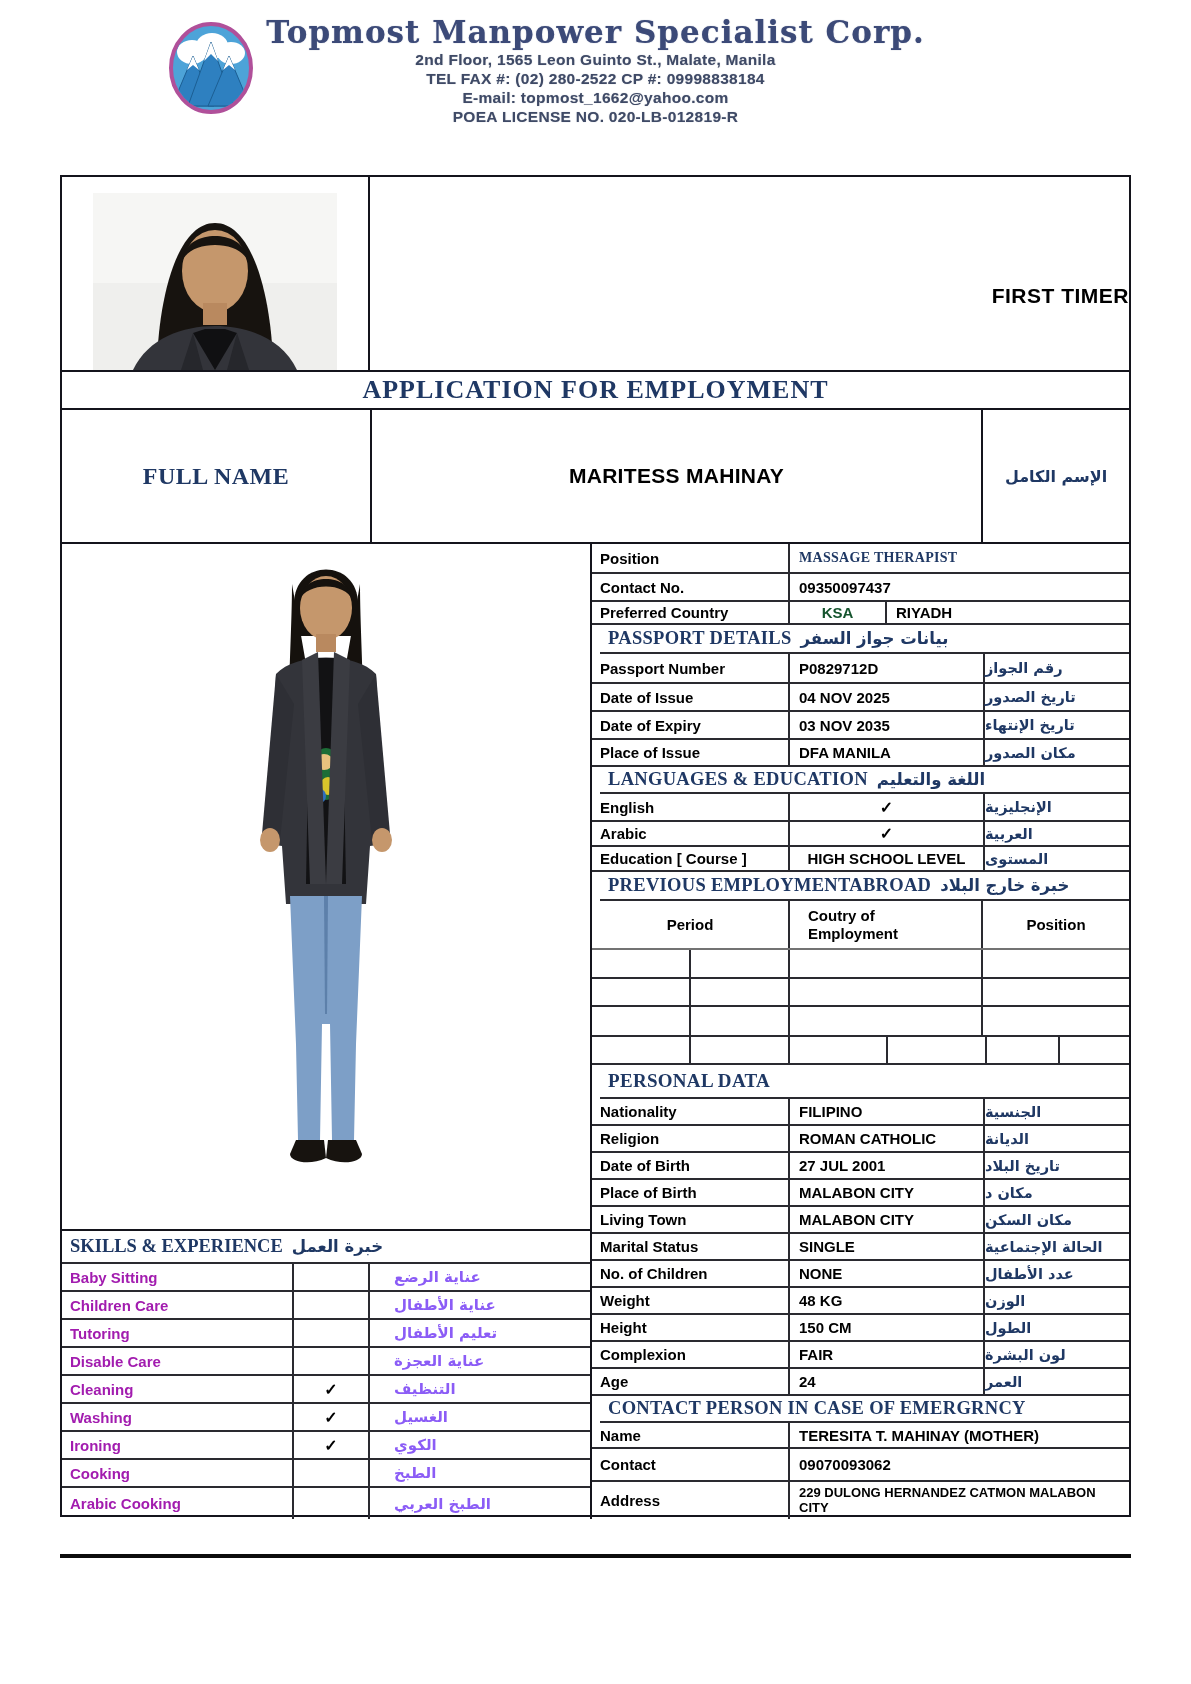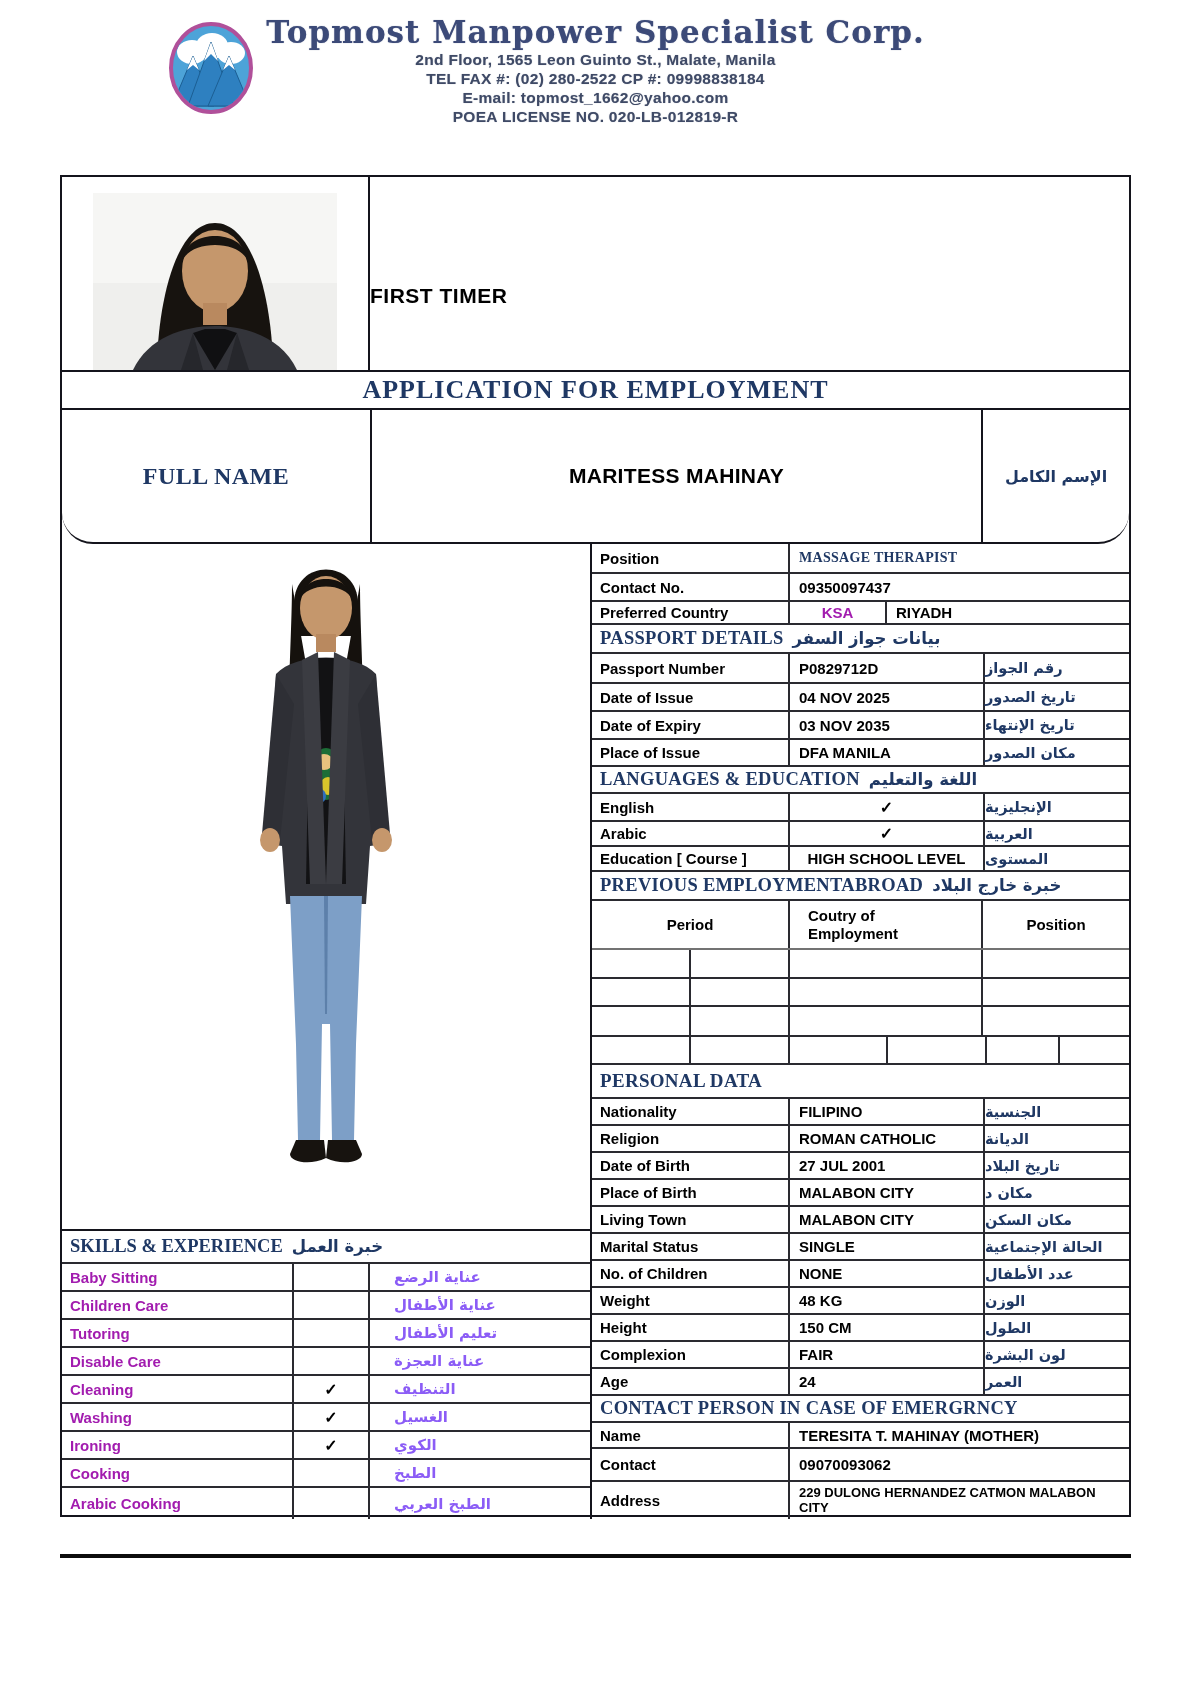--- a/index.html
+++ b/index.html
@@ -11,52 +11,52 @@
   .company{font-family:"DejaVu Serif","Liberation Serif",serif;font-weight:bold;font-size:31px;
            color:#3c4a78;letter-spacing:1px;text-shadow:0 0 1px rgba(60,74,120,.55);}
   .lh-line{font-size:15.5px;font-weight:bold;color:#3f4a66;margin-top:1px;letter-spacing:.3px;
            text-shadow:0 0 1px rgba(63,74,102,.4);}
   
   .form{position:absolute;left:60px;top:175px;width:1071px;height:1342px;
         border:2.5px solid #14141c;box-sizing:border-box;background:#fff;}
   .form *{box-sizing:border-box;}
   .row-top{display:flex;height:195px;border-bottom:2px solid #14141c;}
   .photo-cell{width:308px;border-right:2px solid #14141c;display:flex;align-items:flex-end;justify-content:center;}
-  .first-timer-cell{flex:1;display:flex;align-items:center;justify-content:flex-start;margin-top:45px;}
+  .first-timer-cell{flex:1;display:flex;align-items:center;justify-content:flex-end;margin-top:45px;}
   .first-timer{font-size:21px;font-weight:bold;color:#000;letter-spacing:.5px;}
   .row-title{height:38px;border-bottom:2px solid #14141c;display:flex;align-items:center;justify-content:center;
              font-family:"Liberation Serif","DejaVu Serif",serif;font-weight:bold;font-size:26px;color:#1f3864;
              letter-spacing:1px;}
-  .row-fullname{display:flex;height:134px;border-bottom:2px solid #14141c;border-radius:31px;}
+  .row-fullname{display:flex;height:134px;border-bottom:2px solid #14141c;}
   .fn-label{width:310px;border-right:2px solid #14141c;display:flex;align-items:center;justify-content:center;
             font-family:"Liberation Serif","DejaVu Serif",serif;font-weight:bold;font-size:24px;color:#1f3864;letter-spacing:.5px;}
   .fn-value{flex:1;border-right:2px solid #14141c;display:flex;align-items:center;justify-content:center;
             font-size:21px;font-weight:bold;color:#000;letter-spacing:.3px;}
   .fn-ar{width:146px;display:flex;align-items:center;justify-content:center;
          font-family:"DejaVu Sans",sans-serif;font-weight:bold;font-size:16px;color:#1f3864;}
   .row-body{display:flex;height:975px;}
   .left-col{width:530px;border-right:2px solid #14141c;display:flex;flex-direction:column;}
   .body-photo{height:687px;display:flex;align-items:flex-start;justify-content:center;overflow:hidden;}
   .right-col{flex:1;display:flex;flex-direction:column;}
   
   .r{display:flex;border-bottom:2px solid #2a2a30;flex:0 0 auto;}
   .r:last-child{border-bottom:none;}
   .lab{width:198px;border-right:2px solid #2a2a30;display:flex;align-items:center;padding-left:8px;
        font-size:15px;font-weight:bold;color:#000;}
   .val{flex:1;display:flex;align-items:center;padding-left:9px;font-size:15px;font-weight:bold;color:#000;}
   .val.center{justify-content:center;padding-left:0;}
   .val.navyserif{font-family:"Liberation Serif","DejaVu Serif",serif;color:#1f3864;font-size:14px;letter-spacing:.3px;}
   .ar{width:146px;border-left:2px solid #2a2a30;display:flex;align-items:center;justify-content:flex-end;
       padding-right:8px;font-family:"DejaVu Sans",sans-serif;font-weight:bold;font-size:14.5px;color:#1f3864;}
-  .sec{display:flex;align-items:center;padding-left:8px;border-bottom:2px solid #2a2a30;flex:0 0 auto;gap:9px;}
+  .sec{display:flex;align-items:center;padding-left:8px;border-bottom:2px solid #2a2a30;flex:0 0 auto;gap:9px;margin-left:8px;}
   .sec .en{font-family:"Liberation Serif","DejaVu Serif",serif;font-weight:bold;font-size:18.5px;color:#1f3864;letter-spacing:.3px;}
   .sec .arr{font-family:"DejaVu Sans",sans-serif;font-weight:bold;font-size:16.5px;color:#1f3864;}
   .sub{border-right:2px solid #2a2a30;display:flex;align-items:center;justify-content:center;
        font-size:15px;font-weight:bold;}
-  .ksa{width:97px;color:#a21caf;}
+  .ksa{width:97px;color:#14532d;}
   .emptycell{border-right:2px solid #2a2a30;}
   .emptycell:last-child{border-right:none;}
   .emp-head{display:flex;border-bottom:2px solid #737373;flex:0 0 auto;text-align:left;}
   .emp-head>div{display:flex;align-items:center;justify-content:center;font-size:15px;font-weight:bold;color:#000;line-height:1.15;}
   .wrapval{font-size:13px;line-height:1.15;padding:2px 4px 2px 9px;}
   
   .skills{border-top:2px solid #14141c;flex:0 0 auto;display:flex;flex-direction:column;justify-content:center;}
   .sk-head{height:33px;display:flex;align-items:center;padding-left:8px;border-bottom:2px solid #2a2a30;gap:9px;}
   .sk-head .en{font-family:"Liberation Serif","DejaVu Serif",serif;font-weight:bold;font-size:18.5px;color:#1f3864;}
   .sk-head .arr{font-family:"DejaVu Sans",sans-serif;font-weight:bold;font-size:16.5px;color:#1f3864;}

